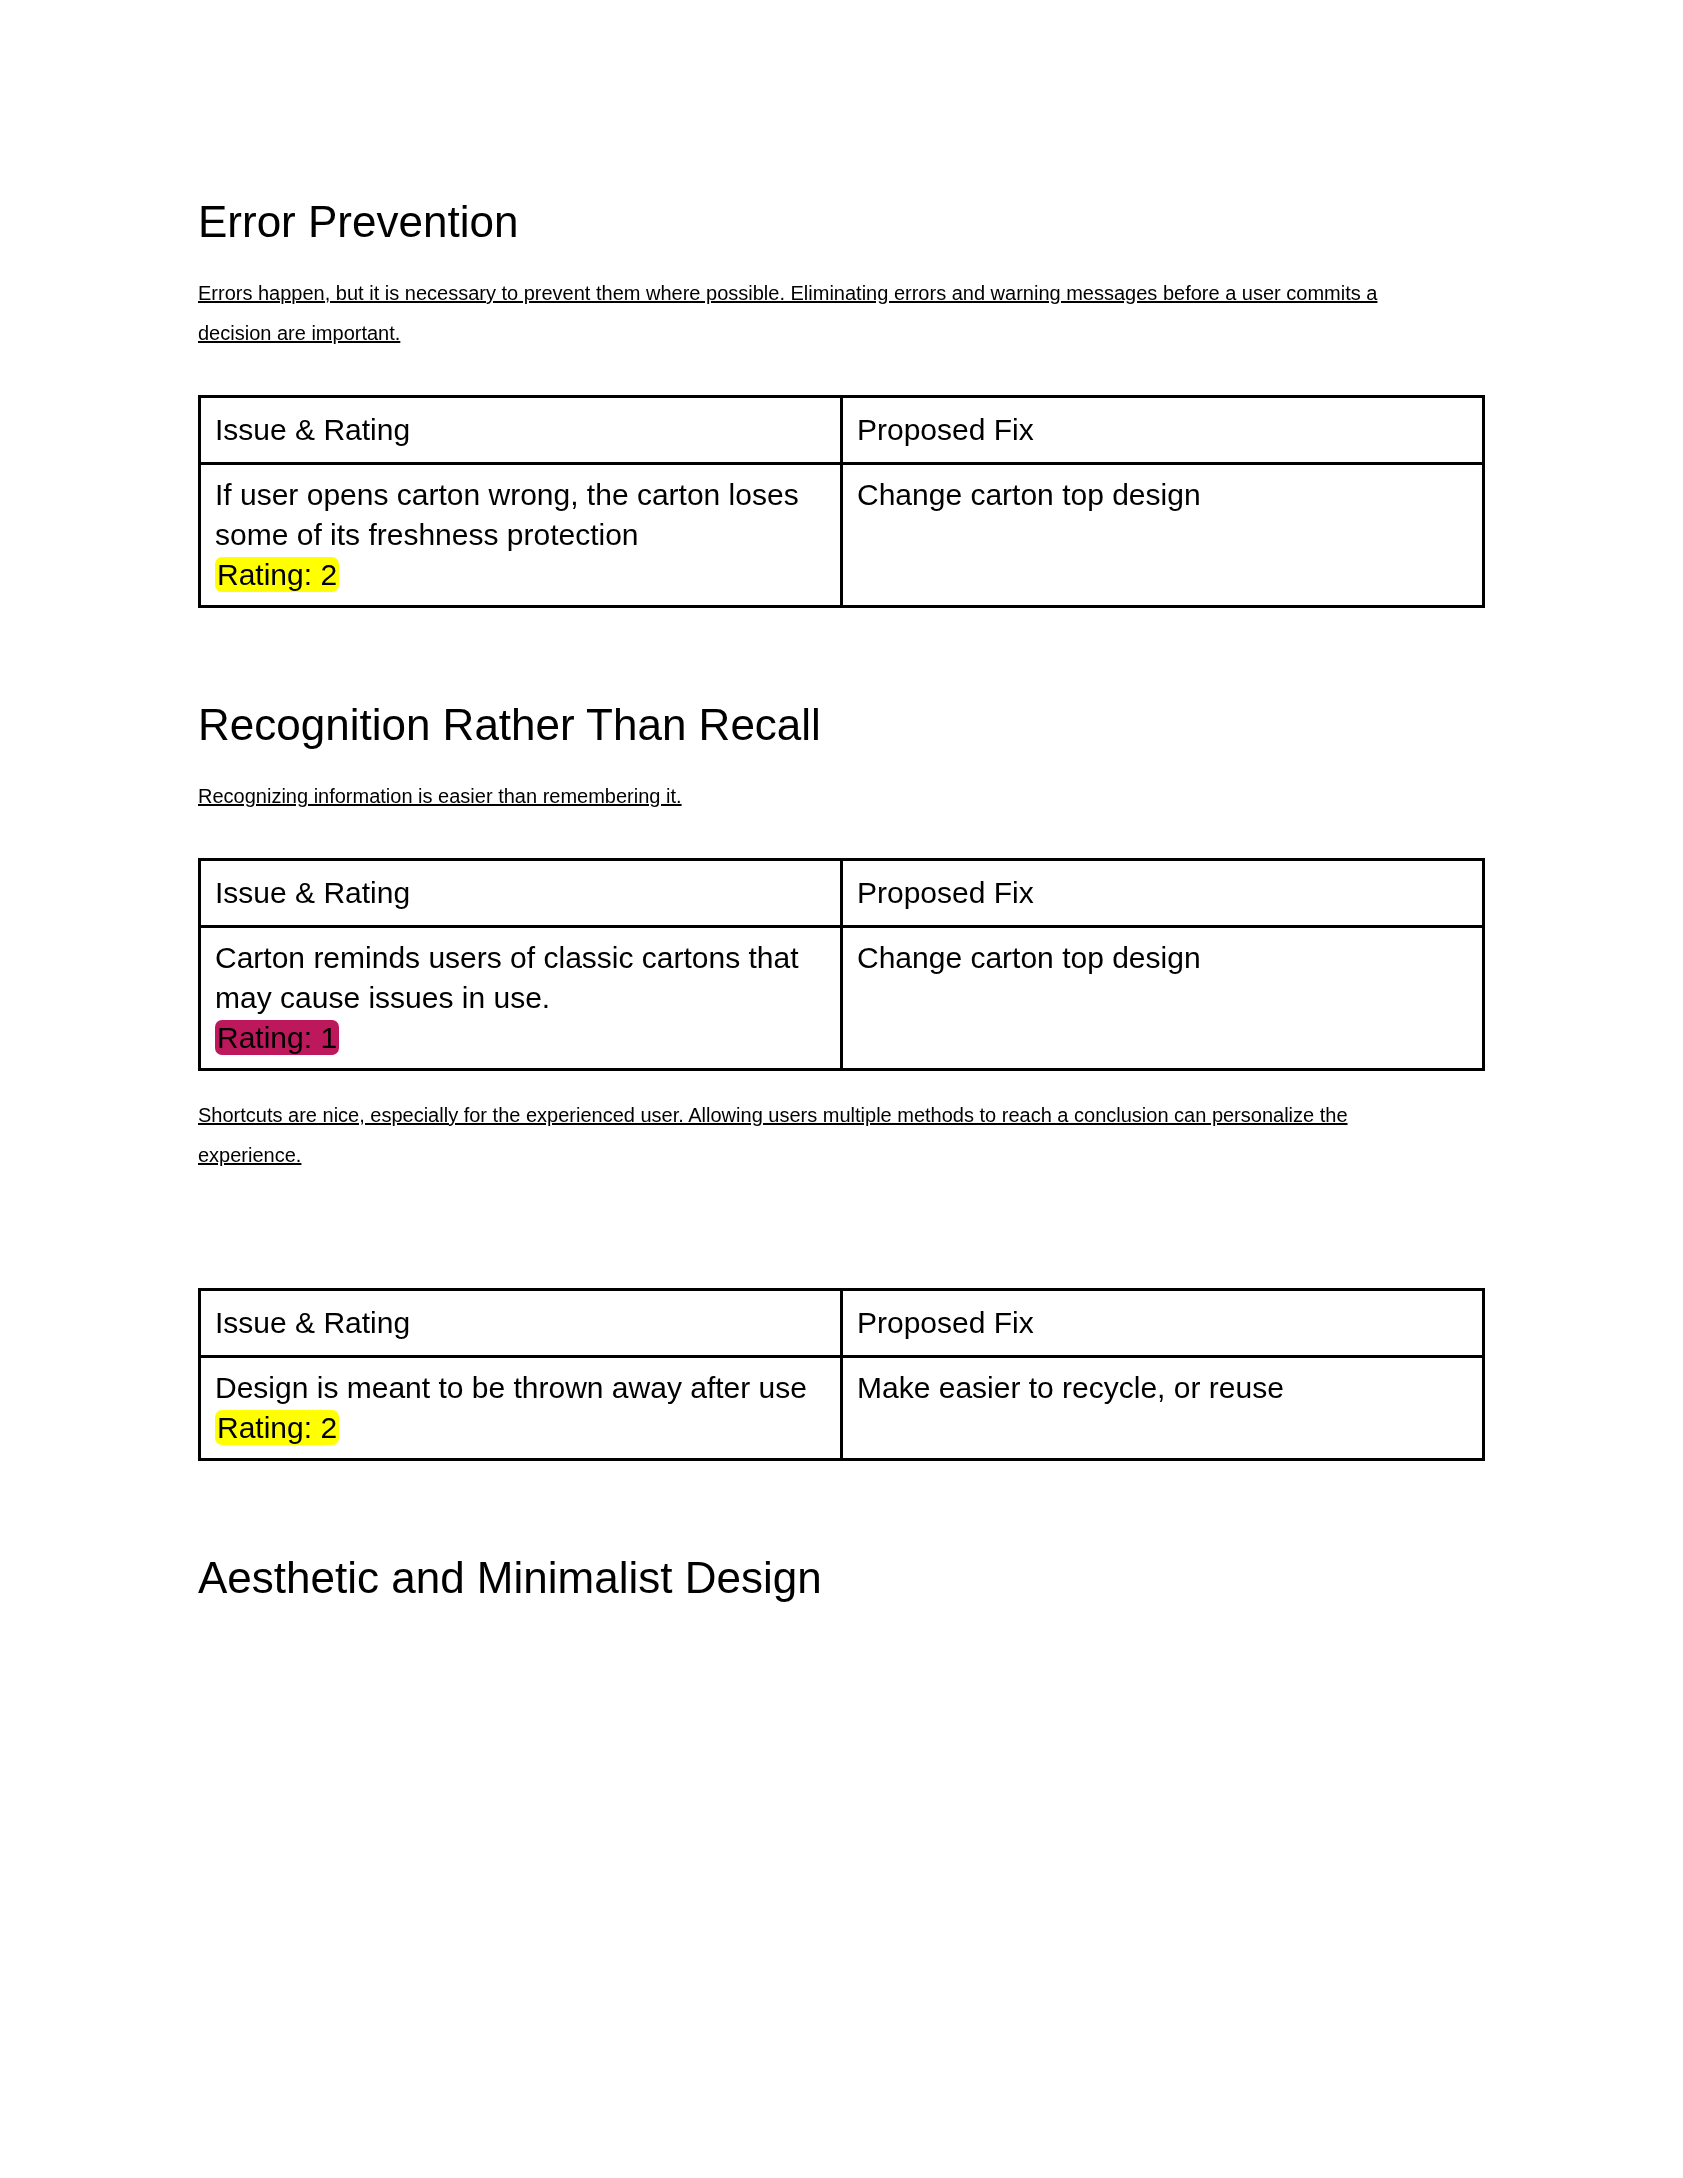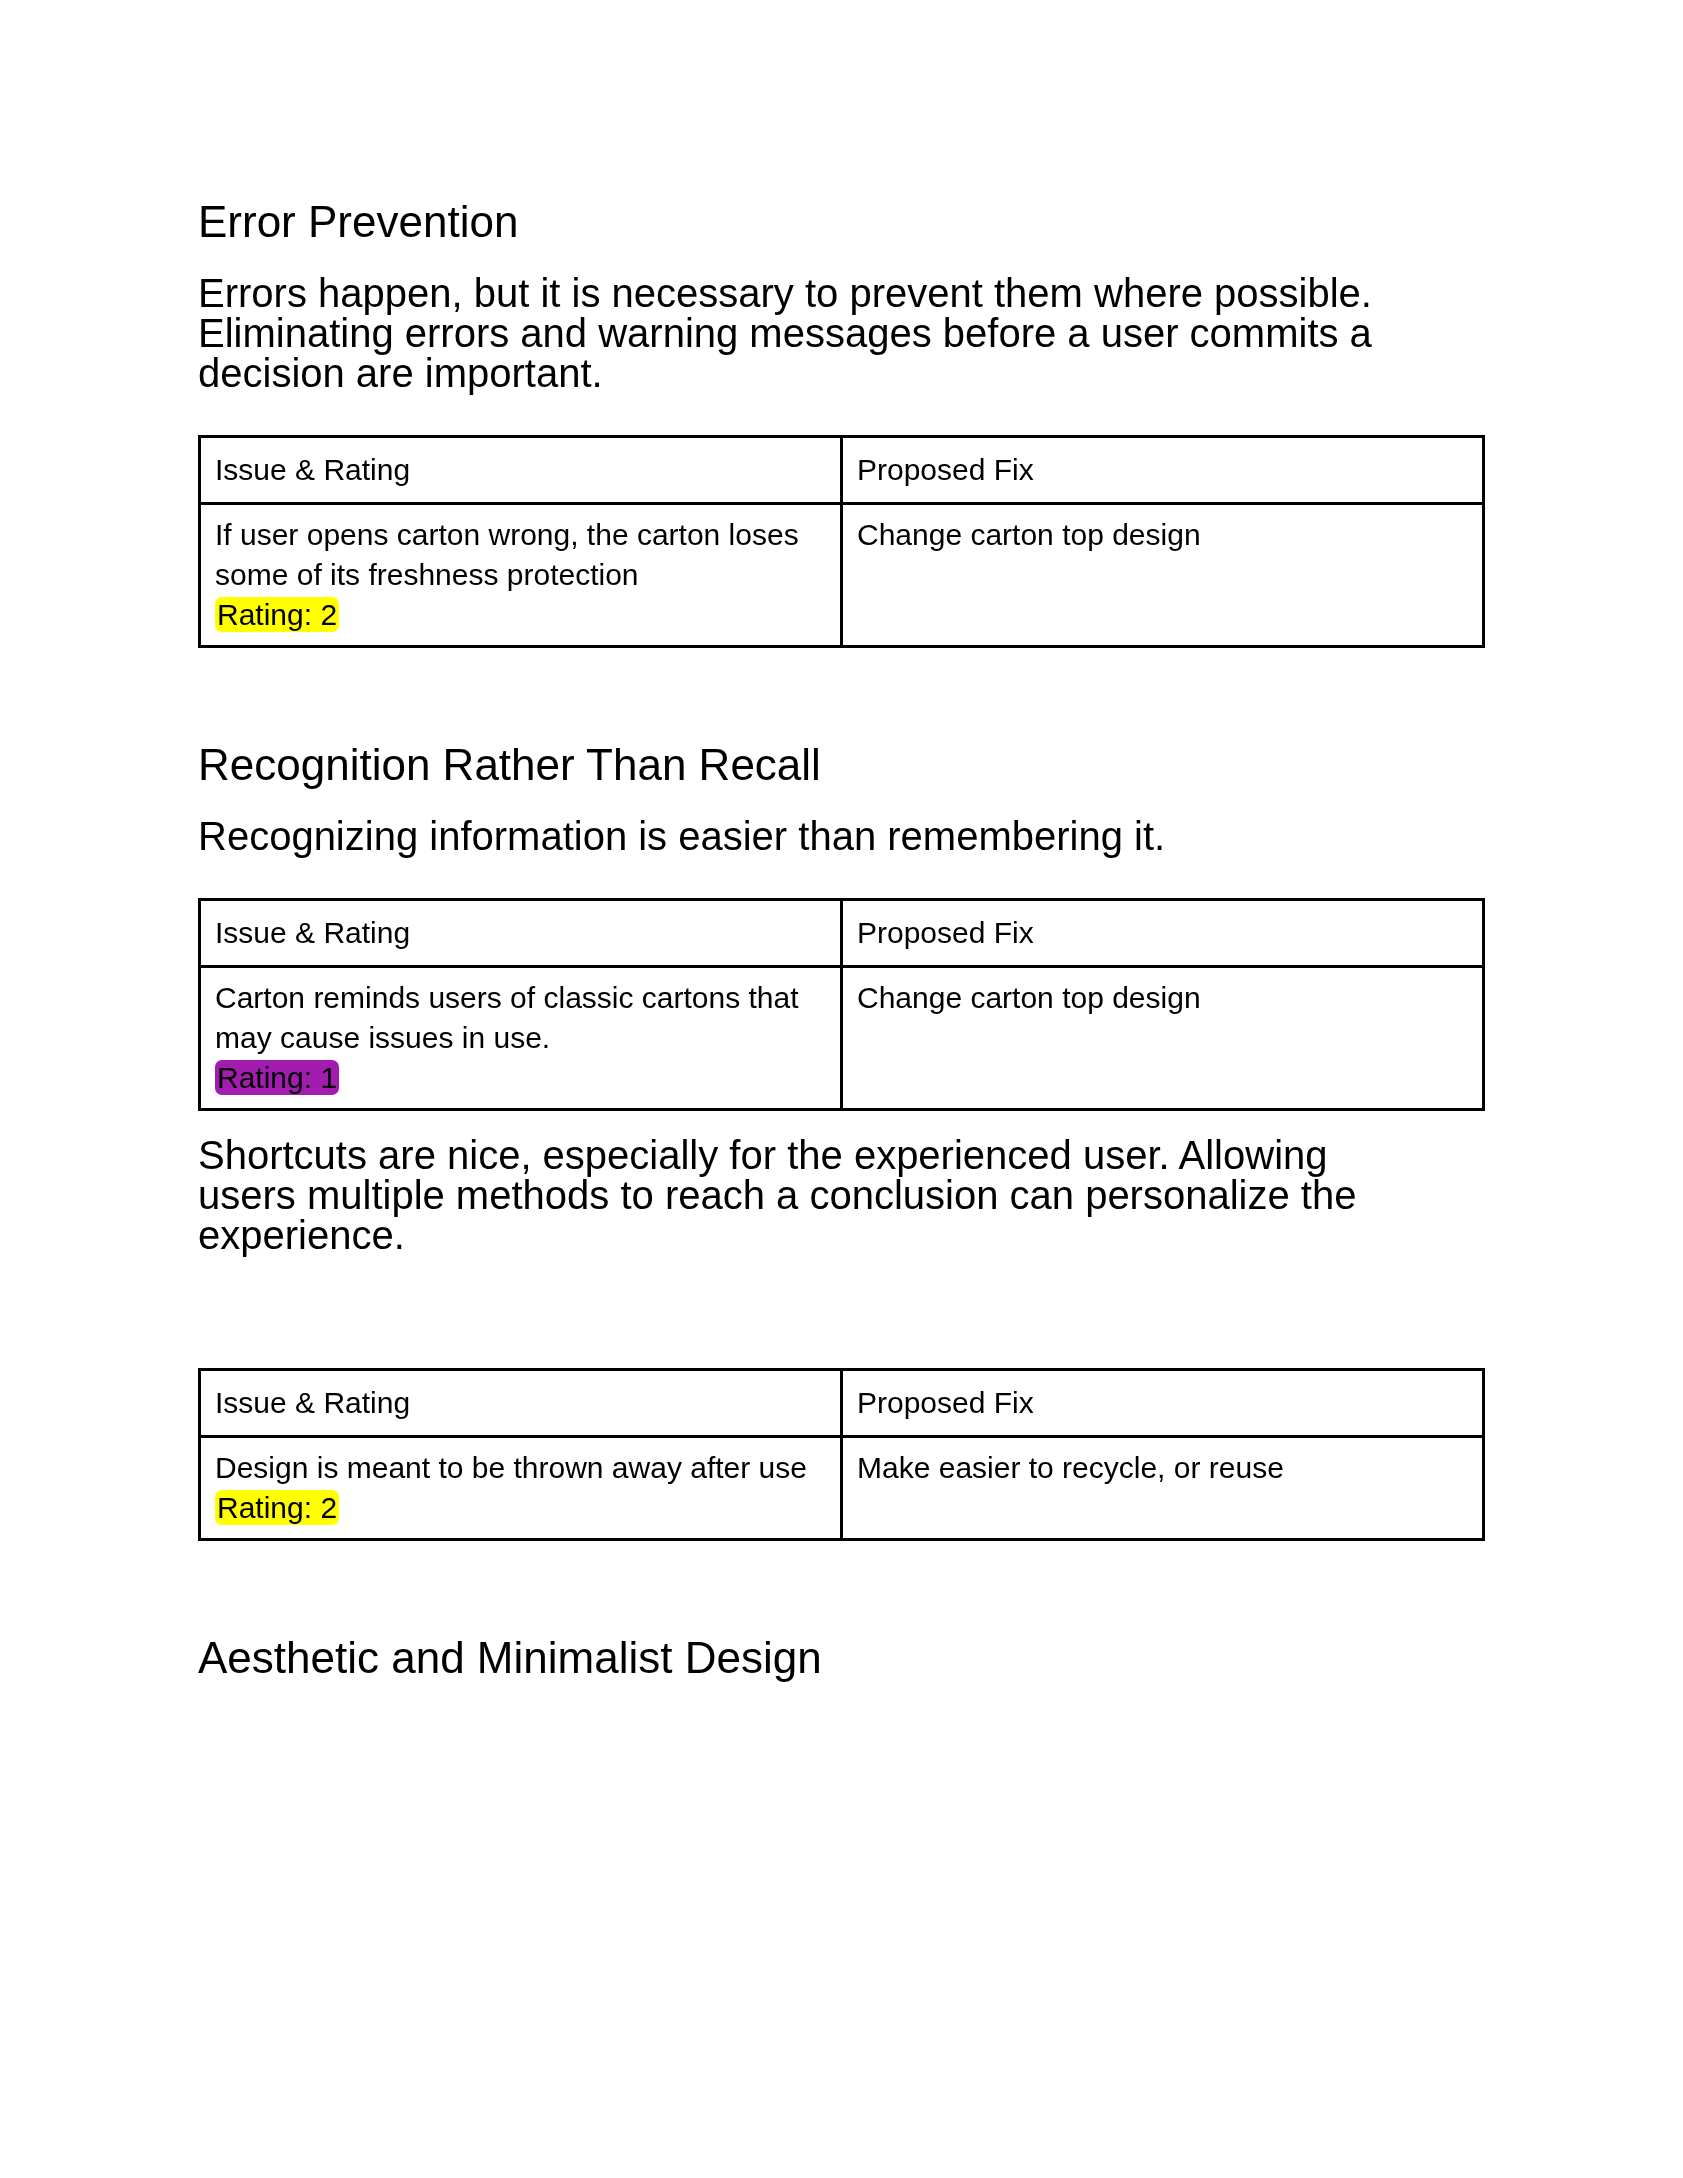--- a/index.html
+++ b/index.html
@@ -24,25 +24,26 @@
   .section { margin: 0; }
   .heading {
     font-size: 44px;
     font-weight: 400;
     line-height: 55px;
     margin: 89px 0 0 0;
     color: #000000;
   }
   .section:first-child .heading { margin-top: 0; }
   .body-paragraph {
-    font-size: 40px;
+    font-size: 20px;
     line-height: 40px;
     margin: 24px 0 0 0;
     max-width: 1218px;
     color: #000000;
+    text-decoration: underline;
   }
   .issue-table {
     width: 1287px;
     border-collapse: collapse;
     table-layout: fixed;
     margin-top: 42px;
   }
   .issue-table th,
   .issue-table td {
     border: 3px solid #000000;
@@ -110,21 +111,21 @@
       <thead>
         <tr>
           <th>Issue &amp; Rating</th>
           <th>Proposed Fix</th>
         </tr>
       </thead>
       <tbody>
         <tr>
           <td>
             <div>Carton reminds users of classic cartons that may cause issues in use.</div>
-            <div class="rating-line"><span class="rating-highlight" style="background-color: #a21caf;">Rating: 1</span></div>
+            <div class="rating-line"><span class="rating-highlight" style="background-color: #be185d;">Rating: 1</span></div>
           </td>
           <td>Change carton top design</td>
         </tr>
       </tbody>
     </table>
   </div>
 
   <div class="section">
     <p class="body-paragraph">Shortcuts are nice, especially for the experienced user. Allowing users multiple methods to reach a conclusion can personalize the experience.</p>
     <div class="blank-line-spacer"></div>

